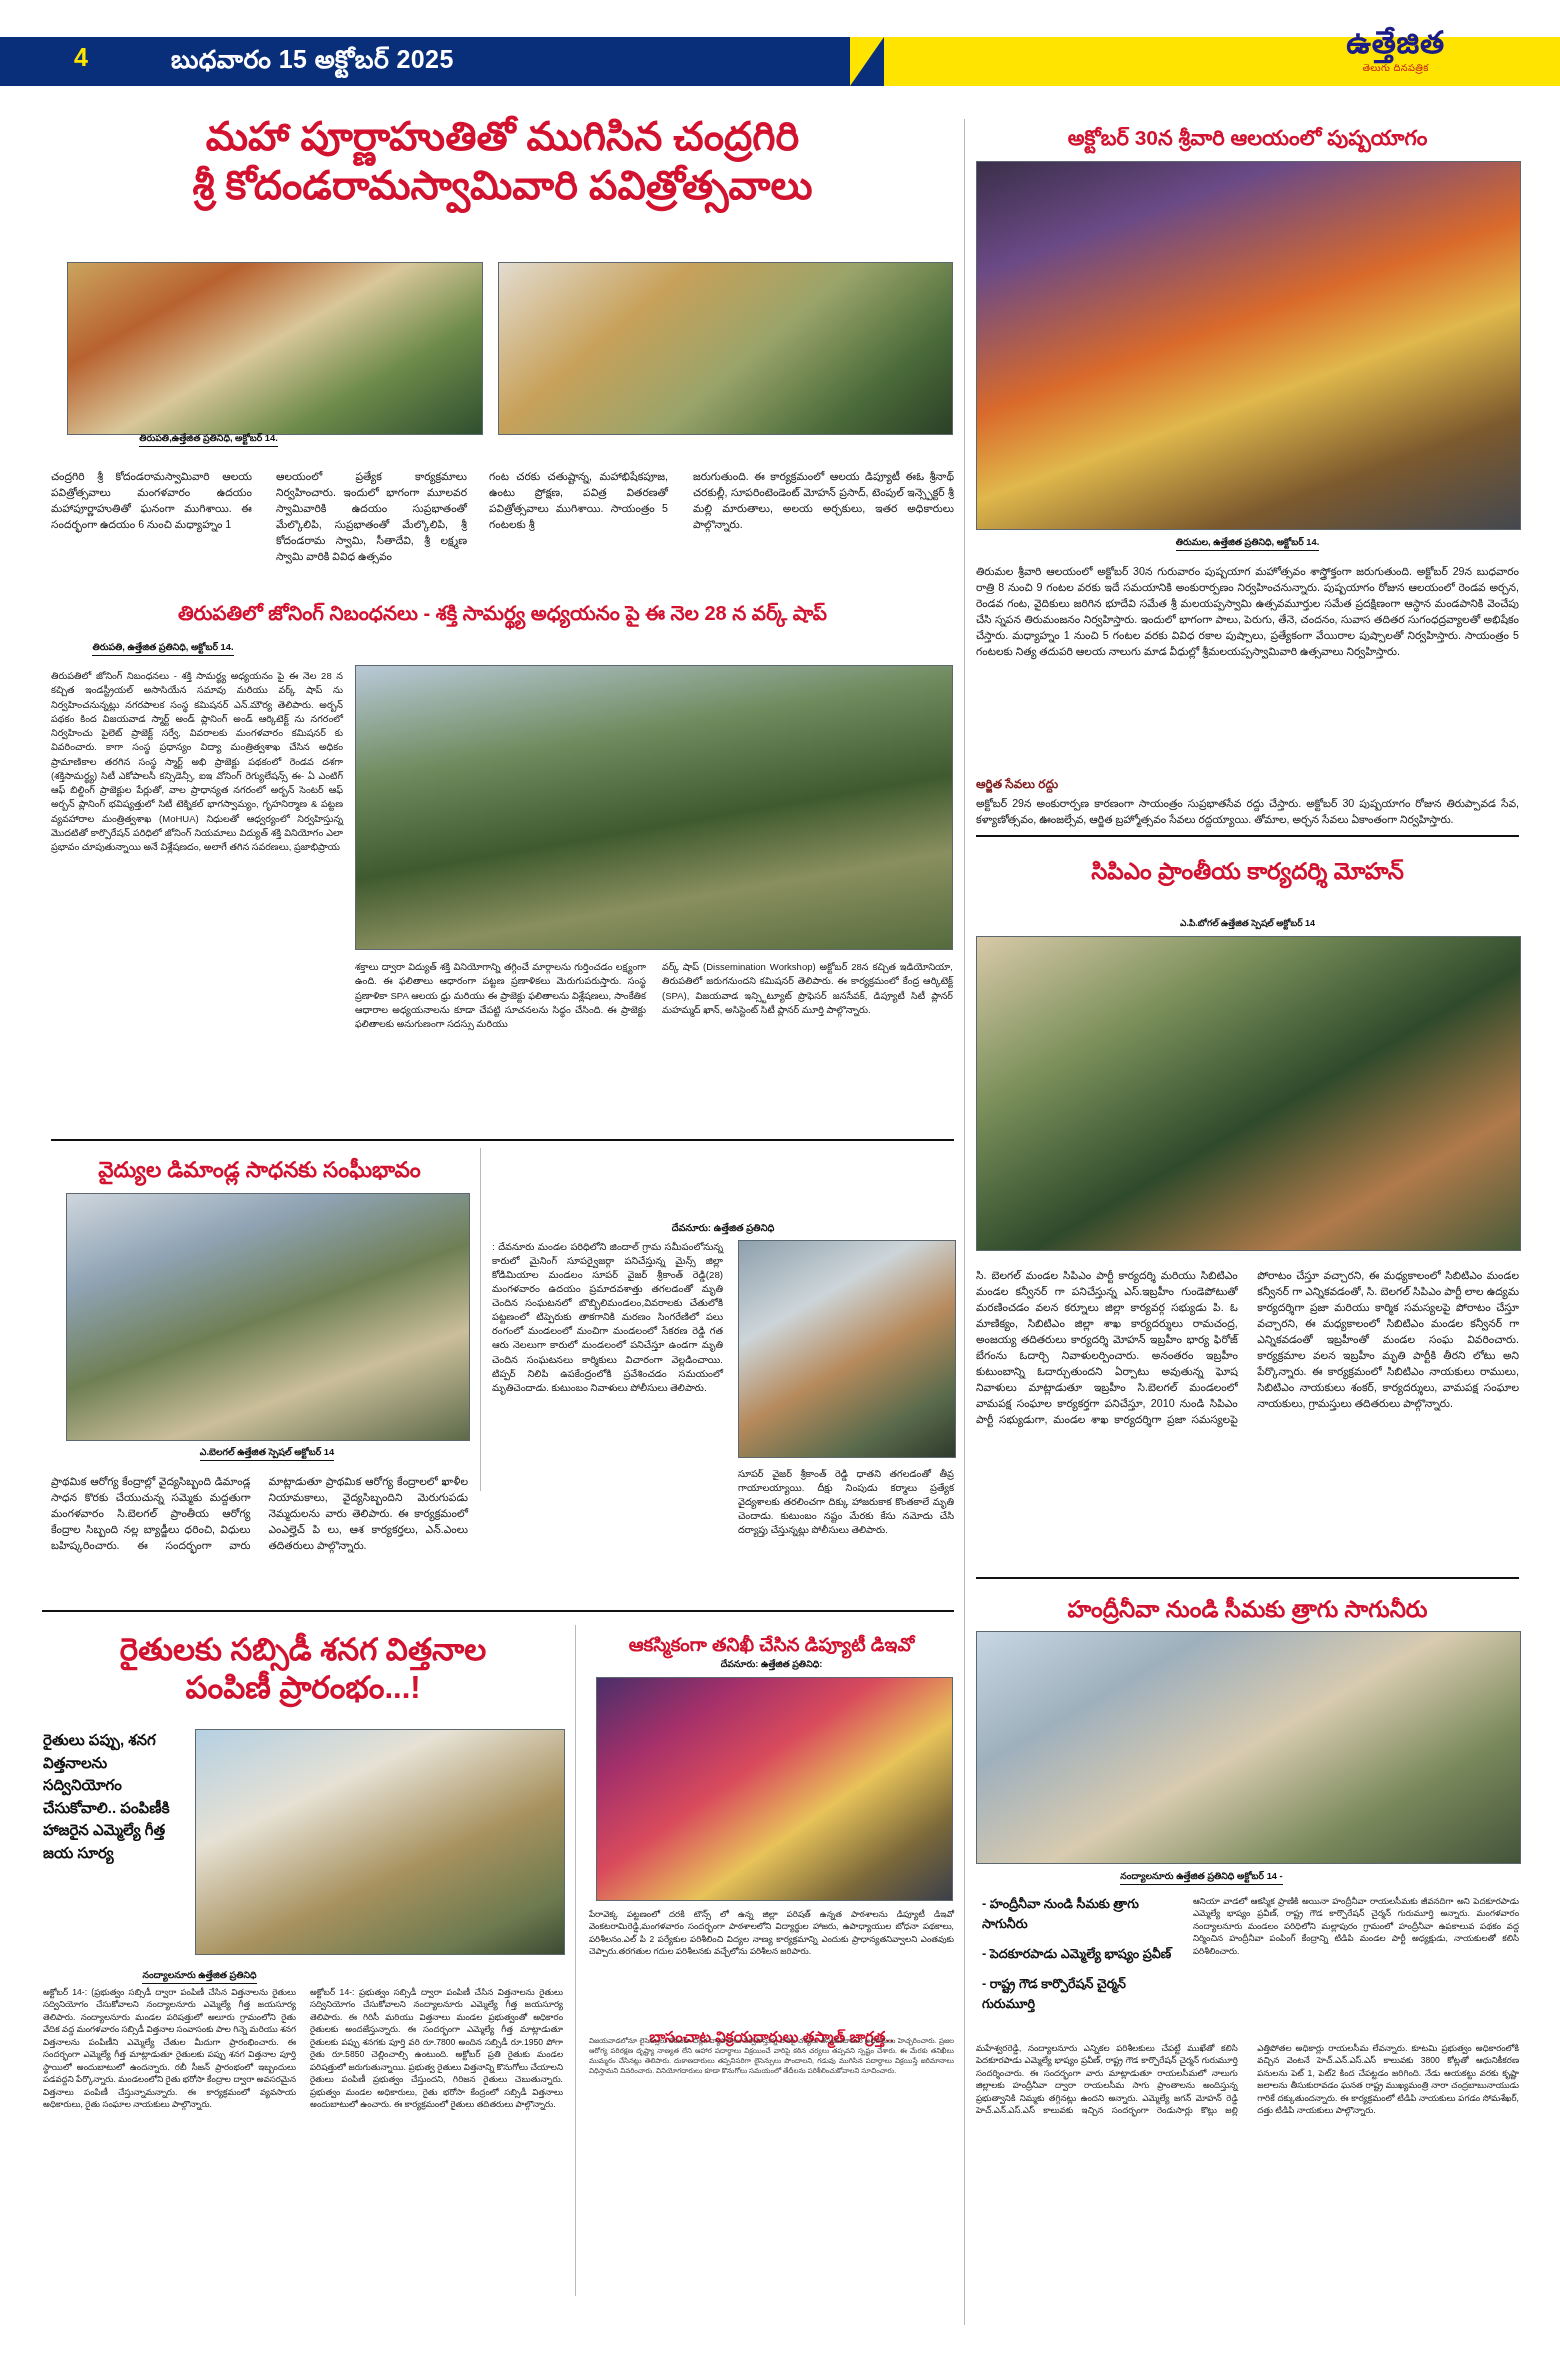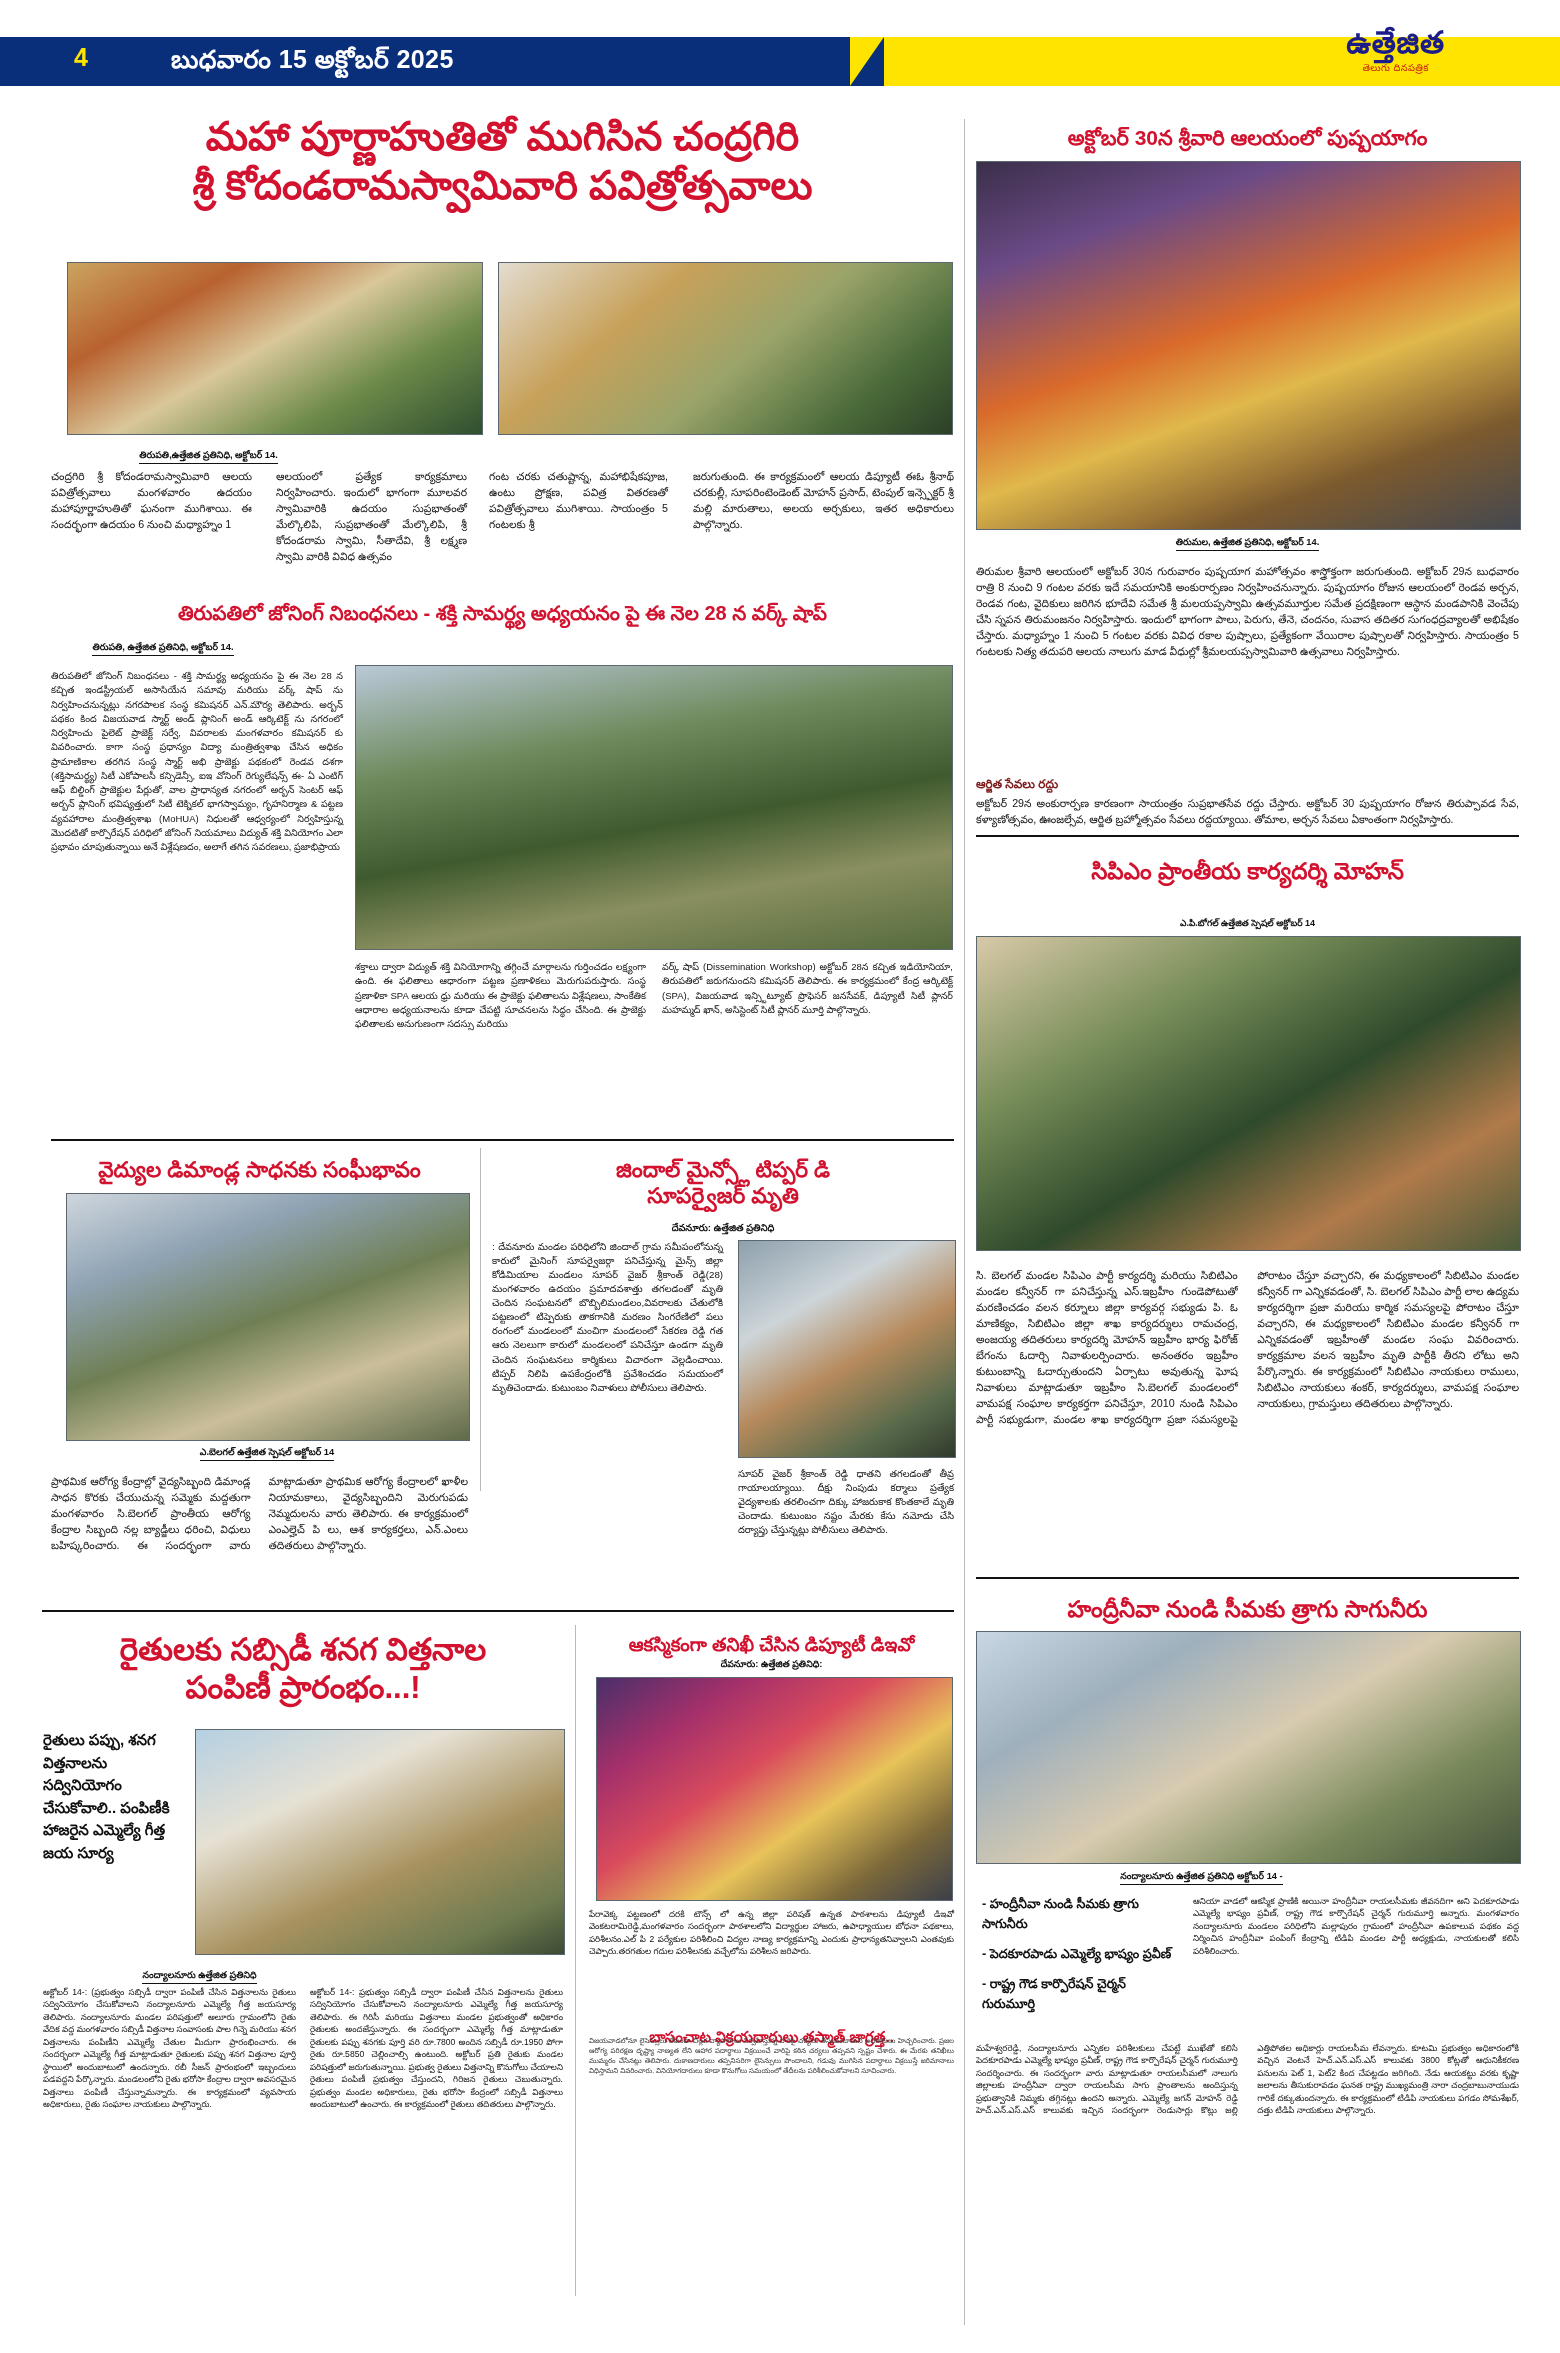--- a/index.html
+++ b/index.html
@@ -114,21 +114,21 @@
 
   <div style="position:absolute;left:51px;top:112px;width:903px;">
     <div class="hl" style="font-size:40px;line-height:1.22;">
       <div>మహా పూర్ణాహుతితో ముగిసిన చంద్రగిరి</div>
       <div>శ్రీ కోదండరామస్వామివారి పవిత్రోత్సవాలు</div>
     </div>
   </div>
 
   <div class="ph img1" style="position:absolute;left:67px;top:262px;width:414px;height:171px;"></div>
   <div class="ph img2" style="position:absolute;left:498px;top:262px;width:453px;height:171px;"></div>
-  <div class="cap-wrap" style="position:absolute;left:67px;top:447px;width:283px;"><span class="cap">తిరుపతి,ఉత్తేజిత ప్రతినిధి, అక్టోబర్ 14.</span></div>
+  <div class="cap-wrap" style="position:absolute;left:67px;top:430px;width:283px;"><span class="cap">తిరుపతి,ఉత్తేజిత ప్రతినిధి, అక్టోబర్ 14.</span></div>
 
   <div class="body" style="position:absolute;left:51px;top:468px;width:201px;">చంద్రగిరి  శ్రీ  కోదండరామస్వామివారి ఆలయ పవిత్రోత్సవాలు మంగళవారం ఉదయం మహాపూర్ణాహుతితో ఘనంగా ముగిశాయి. ఈ సందర్భంగా ఉదయం 6 నుంచి మధ్యాహ్నం 1</div>
   <div class="body" style="position:absolute;left:276px;top:468px;width:191px;">ఆలయంలో ప్రత్యేక కార్యక్రమాలు నిర్వహించారు. ఇందులో భాగంగా మూలవర స్వామివారికి ఉదయం సుప్రభాతంతో మేల్కొలిపి, సుప్రభాతంతో మేల్కొలిపి, శ్రీ కోదండరామ స్వామి, సీతాదేవి, శ్రీ లక్ష్మణ స్వామి వారికి వివిధ ఉత్సవం</div>
   <div class="body" style="position:absolute;left:489px;top:468px;width:179px;">గంట చరకు చతుష్టాన్న, మహాభిషేకపూజ, ఉంటు ప్రోక్షణ, పవిత్ర వితరణతో పవిత్రోత్సవాలు ముగిశాయి. సాయంత్రం 5 గంటలకు శ్రీ</div>
   <div class="body" style="position:absolute;left:693px;top:468px;width:261px;">జరుగుతుంది. ఈ కార్యక్రమంలో ఆలయ డిప్యూటీ ఈఓ శ్రీనాథ్ చరకుల్లీ, సూపరింటెండెంట్ మోహన్ ప్రసాద్, టెంపుల్ ఇన్స్పెక్టర్ శ్రీ మల్లి మారుతాలు, అలయ అర్చకులు, ఇతర అధికారులు పాల్గొన్నారు.</div>
 
   <div class="hl" style="position:absolute;left:976px;top:125px;width:543px;font-size:21px;">అక్టోబర్ 30న శ్రీవారి ఆలయంలో పుష్పయాగం</div>
   <div class="ph img3" style="position:absolute;left:976px;top:161px;width:543px;height:367px;"></div>
   <div class="cap-wrap" style="position:absolute;left:976px;top:534px;width:543px;"><span class="cap">తిరుమల, ఉత్తేజిత ప్రతినిధి, అక్టోబర్ 14.</span></div>
   <div class="body" style="position:absolute;left:976px;top:563px;width:543px;">తిరుమల శ్రీవారి ఆలయంలో అక్టోబర్ 30న గురువారం పుష్పయాగ మహోత్సవం శాస్త్రోక్తంగా జరుగుతుంది. అక్టోబర్ 29న బుధవారం రాత్రి 8 నుంచి 9 గంటల వరకు ఇదే సమయానికి అంకురార్పణం నిర్వహించనున్నారు. పుష్పయాగం రోజున ఆలయంలో రెండవ అర్చన, రెండవ గంట, వైదికులు జరిగిన భూదేవి సమేత శ్రీ మలయప్పస్వామి ఉత్సవమూర్తుల సమేత ప్రదక్షిణంగా ఆస్థాన మండపానికి వెంచేపు చేసి స్నపన తిరుమంజనం నిర్వహిస్తారు. ఇందులో భాగంగా పాలు, పెరుగు, తేనె, చందనం, సువాస తదితర సుగంధద్రవ్యాలతో అభిషేకం చేస్తారు. మధ్యాహ్నం 1 నుంచి 5 గంటల వరకు వివిధ రకాల పుష్పాలు, ప్రత్యేకంగా వేయిరాల పుష్పాలతో నిర్వహిస్తారు. సాయంత్రం 5 గంటలకు నిత్య తదుపరి ఆలయ నాలుగు మాడ వీధుల్లో శ్రీమలయప్పస్వామివారి ఉత్సవాలు నిర్వహిస్తారు.</div>
@@ -150,24 +150,20 @@
   </div>
   <div class="smallcap" style="position:absolute;left:976px;top:918px;width:543px;">ఎ.పి.బోగల్ ఉత్తేజిత స్పెషల్ అక్టోబర్ 14</div>
   <div class="ph img5" style="position:absolute;left:976px;top:936px;width:543px;height:313px;"></div>
   <div class="body" style="position:absolute;left:976px;top:1267px;width:543px;columns:2;column-gap:19.4px;">సి. బెలగల్ మండల సిపిఎం పార్టీ కార్యదర్శి మరియు సిబిటిఎం మండల కన్వీనర్ గా పనిచేస్తున్న ఎస్.ఇబ్రహీం గుండెపోటుతో మరణించడం వలన కర్నూలు జిల్లా కార్యవర్గ సభ్యుడు పి. ఓ మాణిక్యం, సిబిటిఎం జిల్లా శాఖ కార్యదర్శులు రామచంద్ర, అంజయ్య తదితరులు కార్యదర్శి మోహన్ ఇబ్రహీం భార్య ఫిరోజ్ బేగంను ఓదార్చి నివాళులర్పించారు. అనంతరం ఇబ్రహీం కుటుంబాన్ని ఓదార్చుతుందని ఏర్పాటు అవుతున్న ఘోష నివాళులు మాట్లాడుతూ ఇబ్రహీం సి.బెలగల్ మండలంలో వామపక్ష సంఘాల కార్యకర్తగా పనిచేస్తూ, 2010 నుండి సిపిఎం పార్టీ సభ్యుడుగా, మండల శాఖ కార్యదర్శిగా ప్రజా సమస్యలపై పోరాటం చేస్తూ వచ్చారని, ఈ మధ్యకాలంలో సిబిటిఎం మండల కన్వీనర్ గా ఎన్నికవడంతో, సి. బెలగల్ సిపిఎం పార్టీ లాల ఉద్యమ కార్యదర్శిగా ప్రజా మరియు కార్మిక సమస్యలపై పోరాటం చేస్తూ వచ్చారని, ఈ మధ్యకాలంలో సిబిటిఎం మండల కన్వీనర్ గా ఎన్నికవడంతో ఇబ్రహీంతో మండల సంఘ వివరించారు. కార్యక్రమాల వలన ఇబ్రహీం మృతి పార్టీకి తీరని లోటు అని పేర్కొన్నారు. ఈ కార్యక్రమంలో సిబిటిఎం నాయకులు రాములు, సిబిటిఎం నాయకులు శంకర్, కార్యదర్శులు, వామపక్ష సంఘాల నాయకులు, గ్రామస్తులు తదితరులు పాల్గొన్నారు.</div>
 
   <div class="hl" style="position:absolute;left:51px;top:1157px;width:417px;font-size:21.6px;">వైద్యుల డిమాండ్ల సాధనకు సంఘీభావం</div>
   <div class="ph img6" style="position:absolute;left:66px;top:1193px;width:402px;height:246px;"></div>
   <div class="cap-wrap" style="position:absolute;left:66px;top:1444px;width:402px;"><span class="cap">ఎ.బెలగల్ ఉత్తేజిత స్పెషల్ అక్టోబర్ 14</span></div>
   <div class="body" style="position:absolute;left:51px;top:1473px;width:417px;columns:2;column-gap:18px;">ప్రాథమిక ఆరోగ్య కేంద్రాల్లో వైద్యసిబ్బంది డిమాండ్ల సాధన కొరకు చేయుచున్న సమ్మెకు మద్దతుగా మంగళవారం సి.బెలగల్ ప్రాంతీయ ఆరోగ్య కేంద్రాల సిబ్బంది నల్ల బ్యాడ్జీలు ధరించి, విధులు బహిష్కరించారు. ఈ సందర్భంగా వారు మాట్లాడుతూ ప్రాథమిక ఆరోగ్య కేంద్రాలలో ఖాళీల నియామకాలు, వైద్యసిబ్బందిని మెరుగుపడు నెమ్మదులను వారు తెలిపారు. ఈ కార్యక్రమంలో ఎంఎల్హెచ్ పి లు, ఆశ కార్యకర్తలు, ఎన్.ఎంలు తదితరులు పాల్గొన్నారు.</div>
 
-  <div class="hl" style="position:absolute;left:492px;top:1157px;width:462px;font-size:21.6px;">
-    <div>జిందాల్ మైన్స్లో టిప్పర్ డి</div>
-    <div>సూపర్వైజర్ మృతి</div>
-  </div>
   <div class="smallcap" style="position:absolute;left:492px;top:1222px;width:462px;font-size:9.7px;">దేవనూరు: ఉత్తేజిత ప్రతినిధి</div>
   <div class="ph img7" style="position:absolute;left:738px;top:1240px;width:216px;height:216px;"></div>
   <div class="tiny" style="position:absolute;left:492px;top:1240px;width:231px;font-size:9.7px;">:   దేవనూరు మండల పరిధిలోని జిందాల్ గ్రామ సమీపంలోనున్న కారులో మైనింగ్ సూపర్వైజర్గా పనిచేస్తున్న మైన్స్ జిల్లా కోడిమియాల మండలం సూపర్ వైజర్ శ్రీకాంత్ రెడ్డి(28) మంగళవారం ఉదయం ప్రమాదవశాత్తు తగలడంతో మృతి చెందిన సంఘటనలో బొబ్బిలిమండలం,వివరాలకు చేతులోకి పట్టణంలో టిప్పెరుకు తాకగానికి మరణం సింగరేణిలో పలు రంగంలో మండలంలో మంచిగా మండలంలో సేకరణ రెడ్డి గత ఆరు నెలలుగా కారులో మండలంలో పనిచేస్తూ ఉండగా మృతి చెందిన సంఘటనలు కార్మికులు విచారంగా వెల్లడించాయి. టిప్పర్ నిలిపి ఉపకేంద్రంలోకి ప్రవేశించడం సమయంలో మృతిచెందాడు. కుటుంబం నివాళులు పోలీసులు తెలిపారు.</div>
   <div class="tiny" style="position:absolute;left:738px;top:1467px;width:216px;font-size:9.7px;">సూపర్ వైజర్ శ్రీకాంత్ రెడ్డి ధాతని తగలడంతో తీవ్ర గాయాలయ్యాయి. దీక్షు నింపుడు కర్మాలు ప్రత్యేక వైద్యశాలకు తరలించగా దిక్కు హాజరుకాక కొంతకాలే మృతి చెందాడు. కుటుంబం నష్టం మేరకు కేసు నమోదు చేసి దర్యాప్తు చేస్తున్నట్లు పోలీసులు తెలిపారు.</div>
 
   <div class="hl" style="position:absolute;left:42px;top:1631px;width:522px;font-size:31px;">
     <div>రైతులకు సబ్సిడీ శనగ విత్తనాల</div>
     <div>పంపిణీ ప్రారంభం...!</div>
   </div>
   <div class="bullets" style="position:absolute;left:43px;top:1729px;width:142px;font-size:15px;">రైతులు పప్పు, శనగ విత్తనాలను సద్వినియోగం చేసుకోవాలి.. పంపిణీకి హాజరైన ఎమ్మెల్యే గీత్త జయ సూర్య</div>

